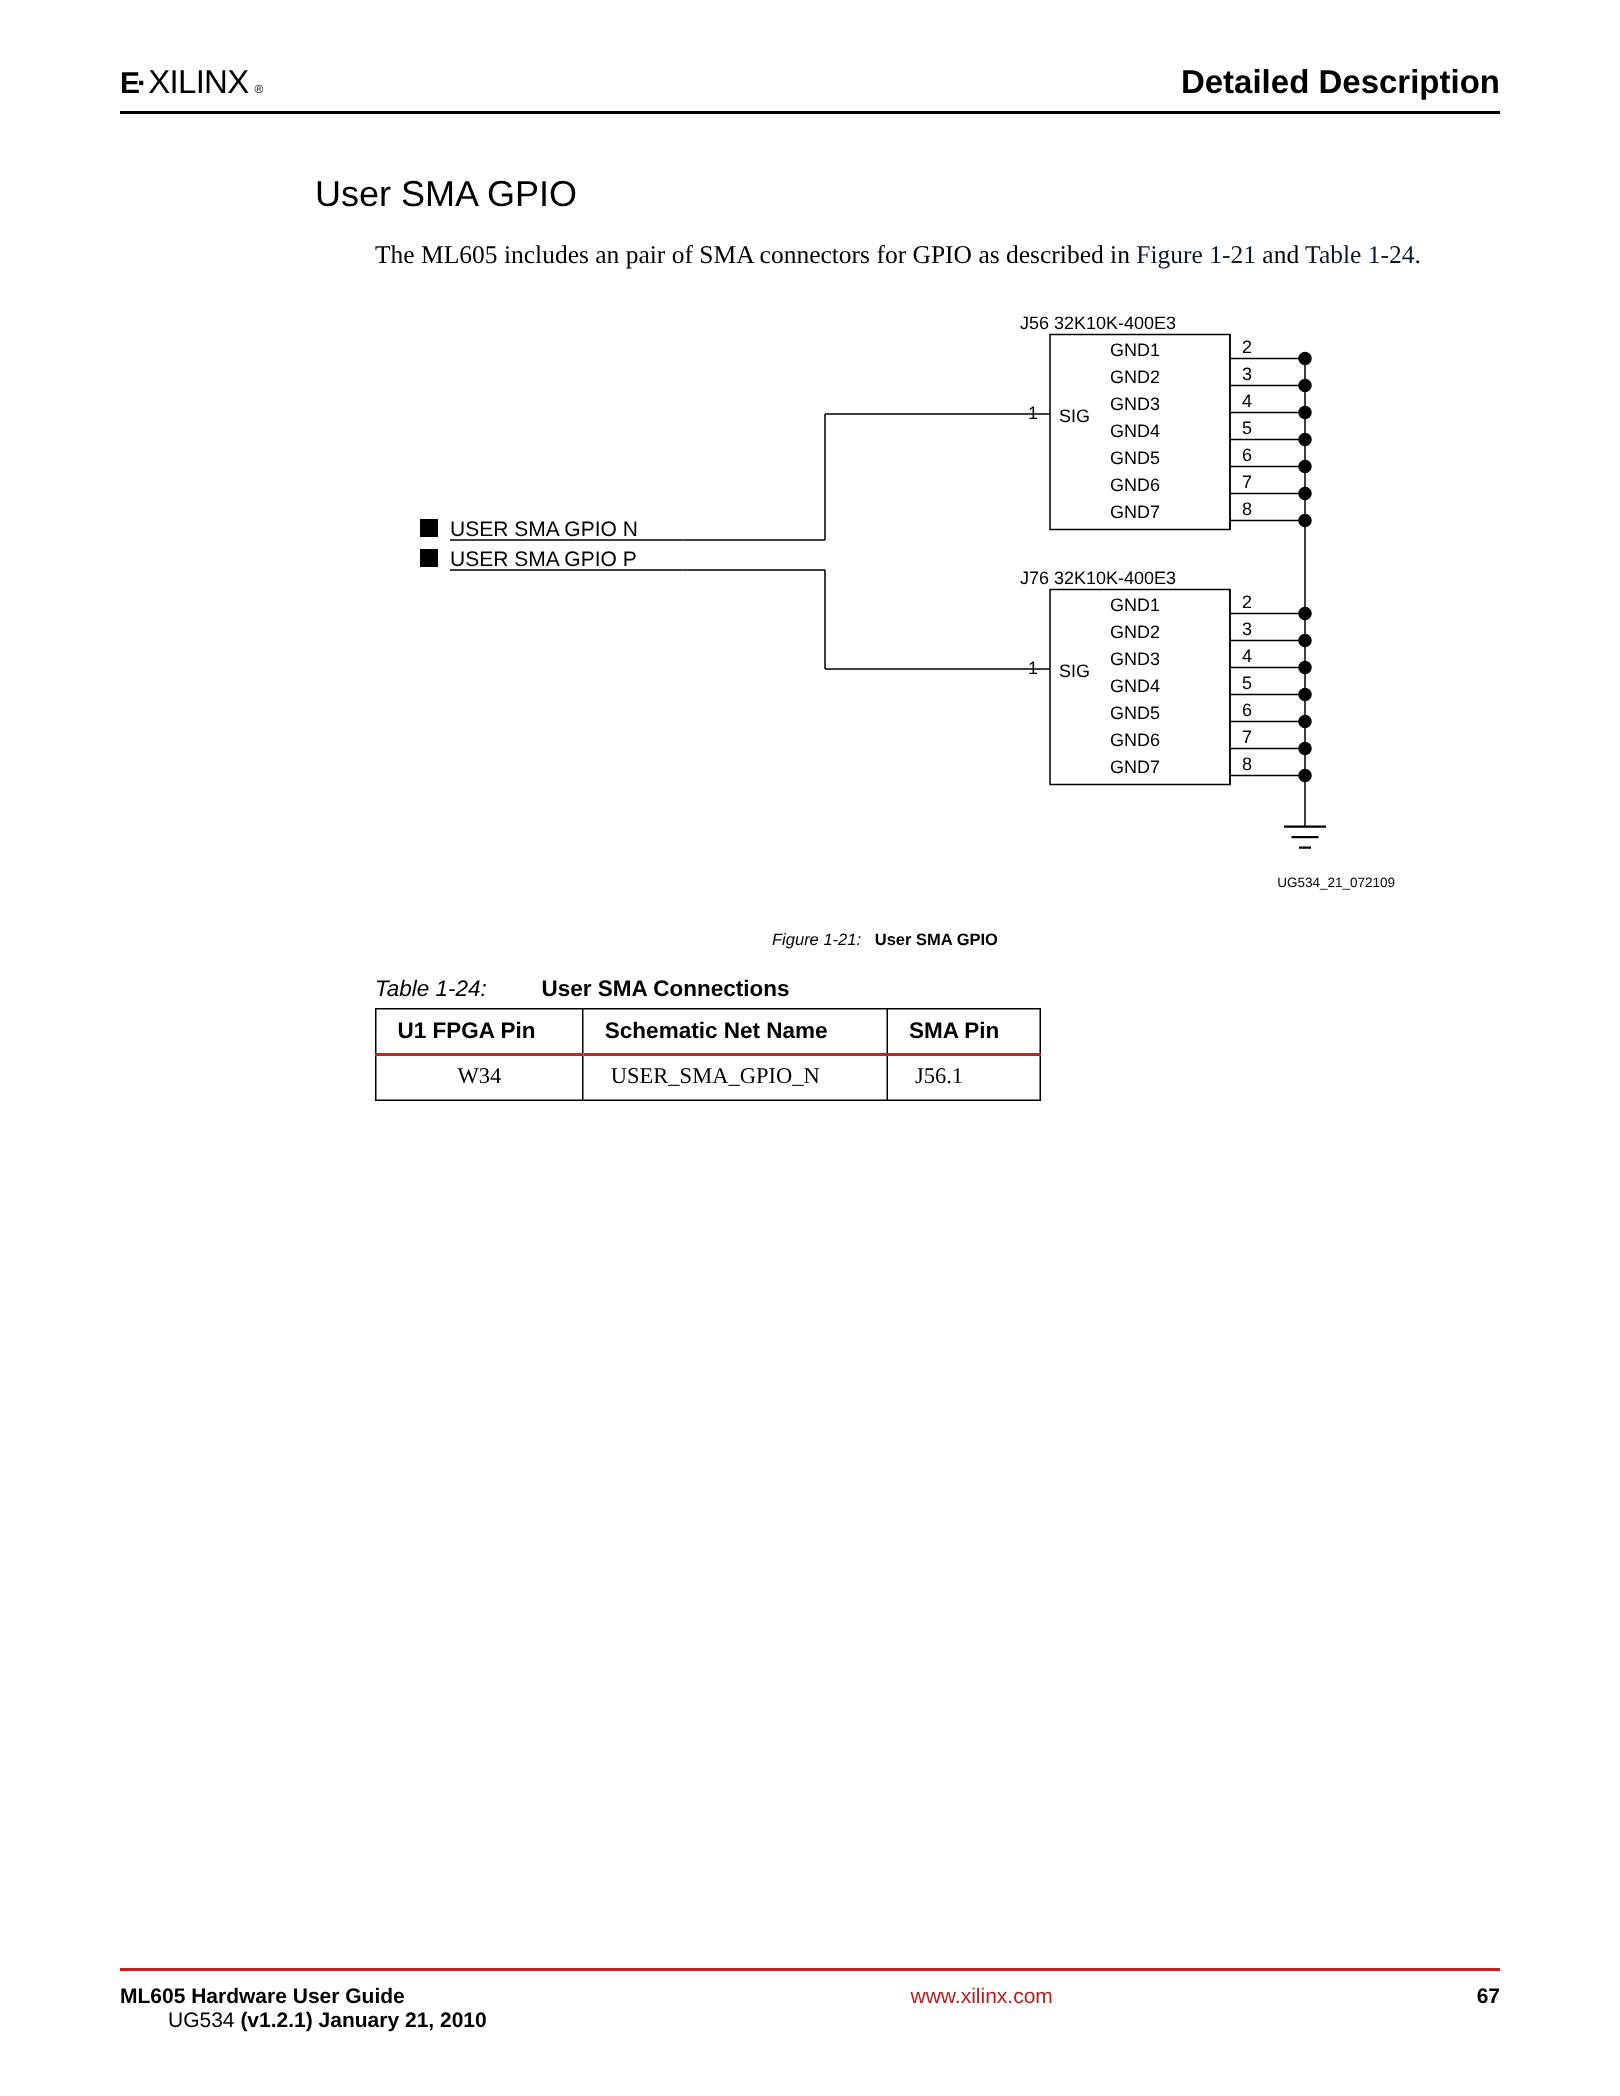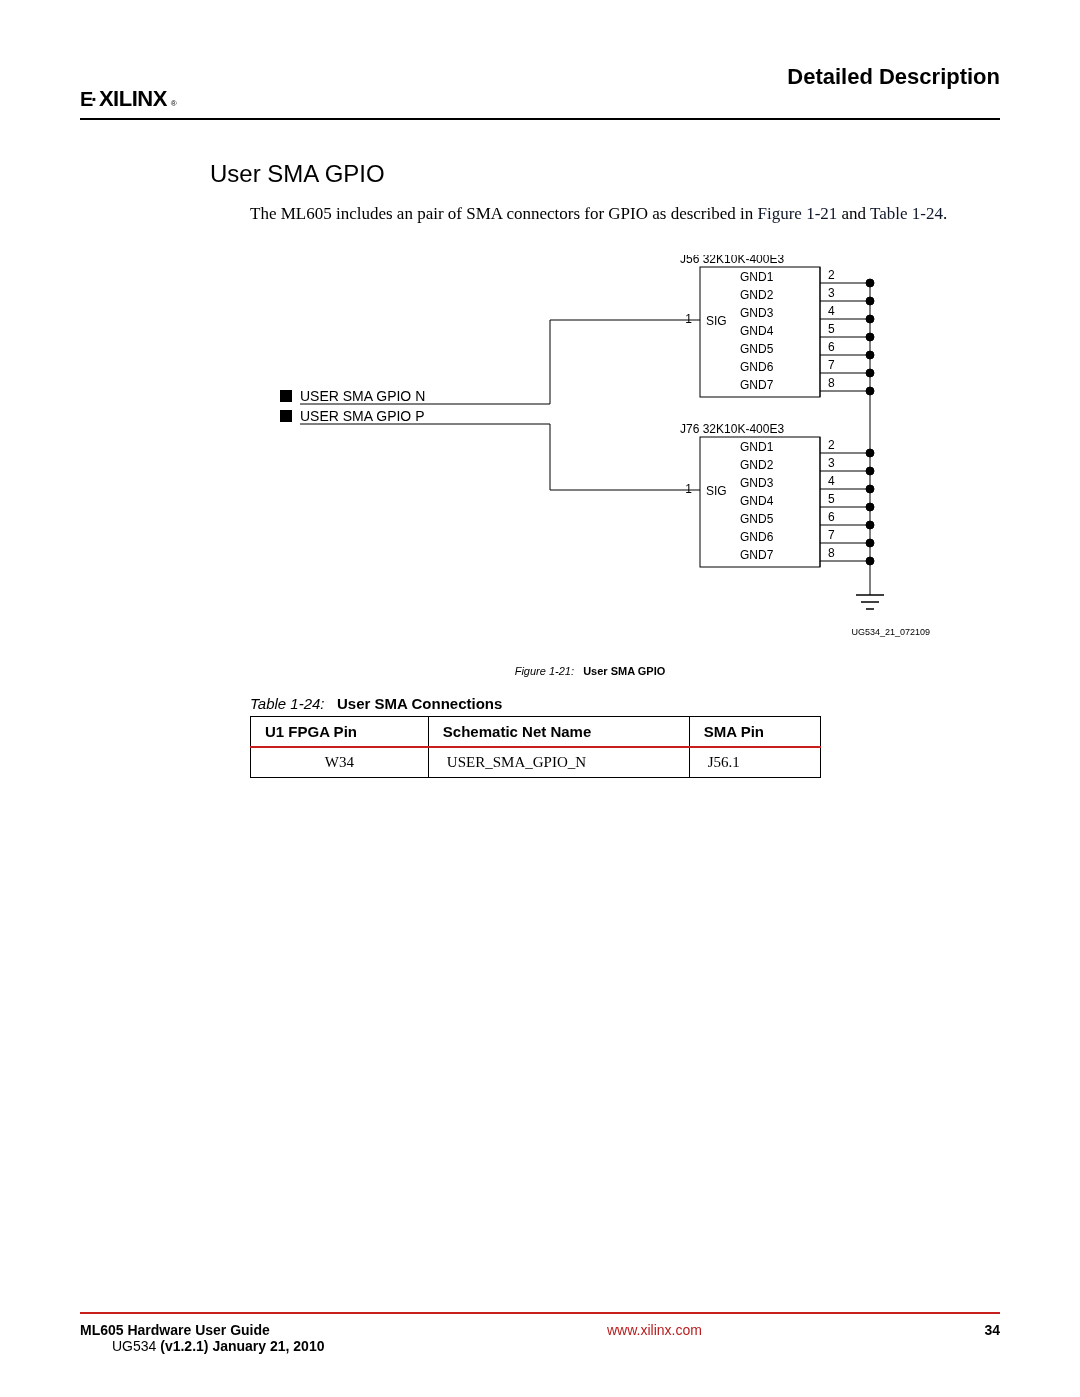--- a/index.html
+++ b/index.html
@@ -23,21 +23,21 @@
     border-bottom: 2px solid #000;
     padding-bottom: 6px;
     margin-bottom: 40px;
   }
   .logo {
     display: flex;
     align-items: baseline;
     gap: 4px;
   }
   .logo-glyph { font-weight: 900; font-size: 20px; letter-spacing: -2px; }
-  .logo-text { font-weight: 700; font-size: 22px; letter-spacing: -0.5px; margin-top: 44px; }
+  .logo-text { font-weight: 400; font-size: 22px; letter-spacing: -0.5px; }
   .logo-r { font-size: 8px; vertical-align: super; }
   .hdr-right { font-weight: 700; font-size: 22px; }
   .section-title {
     font-size: 24px;
     font-weight: 400;
     margin-left: 130px;
     margin-bottom: 14px;
   }
   .body-text {
     font-family: Georgia, "Times New Roman", serif;
@@ -61,25 +61,25 @@
     margin-bottom: 18px;
   }
   .fig-caption .it { font-style: italic; }
   .fig-caption .bd { font-weight: 700; }
   .tbl-caption {
     font-size: 15px;
     margin-left: 170px;
     margin-bottom: 4px;
   }
   .tbl-caption .it { font-style: italic; }
-  .tbl-caption .bd { font-weight: 700; }
+  .tbl-caption .bd { font-weight: 700; margin-left: 24px; }
   table.pin-table {
     margin-left: 170px;
     border-collapse: collapse;
-    width: 571px;
+    width: 444px;
     font-size: 15px;
   }
   table.pin-table th {
     text-align: left;
     font-weight: 700;
     padding: 6px 14px;
     border-top: 1px solid #000;
     border-bottom: 2px solid #c81e1e;
     border-left: 1px solid #000;
     border-right: 1px solid #000;
@@ -271,16 +271,16 @@
   </table>
 
   <div class="footer">
     <div class="left">
       <div class="title">ML605 Hardware User Guide</div>
       <div class="sub">
         <span>UG534 </span><b>(v1.2.1) January 21, 2010</b>
       </div>
     </div>
     <div class="center">www.xilinx.com</div>
-    <div class="right">34</div>
+    <div class="right">67</div>
   </div>
 
 </div>
 
 </body></html>

